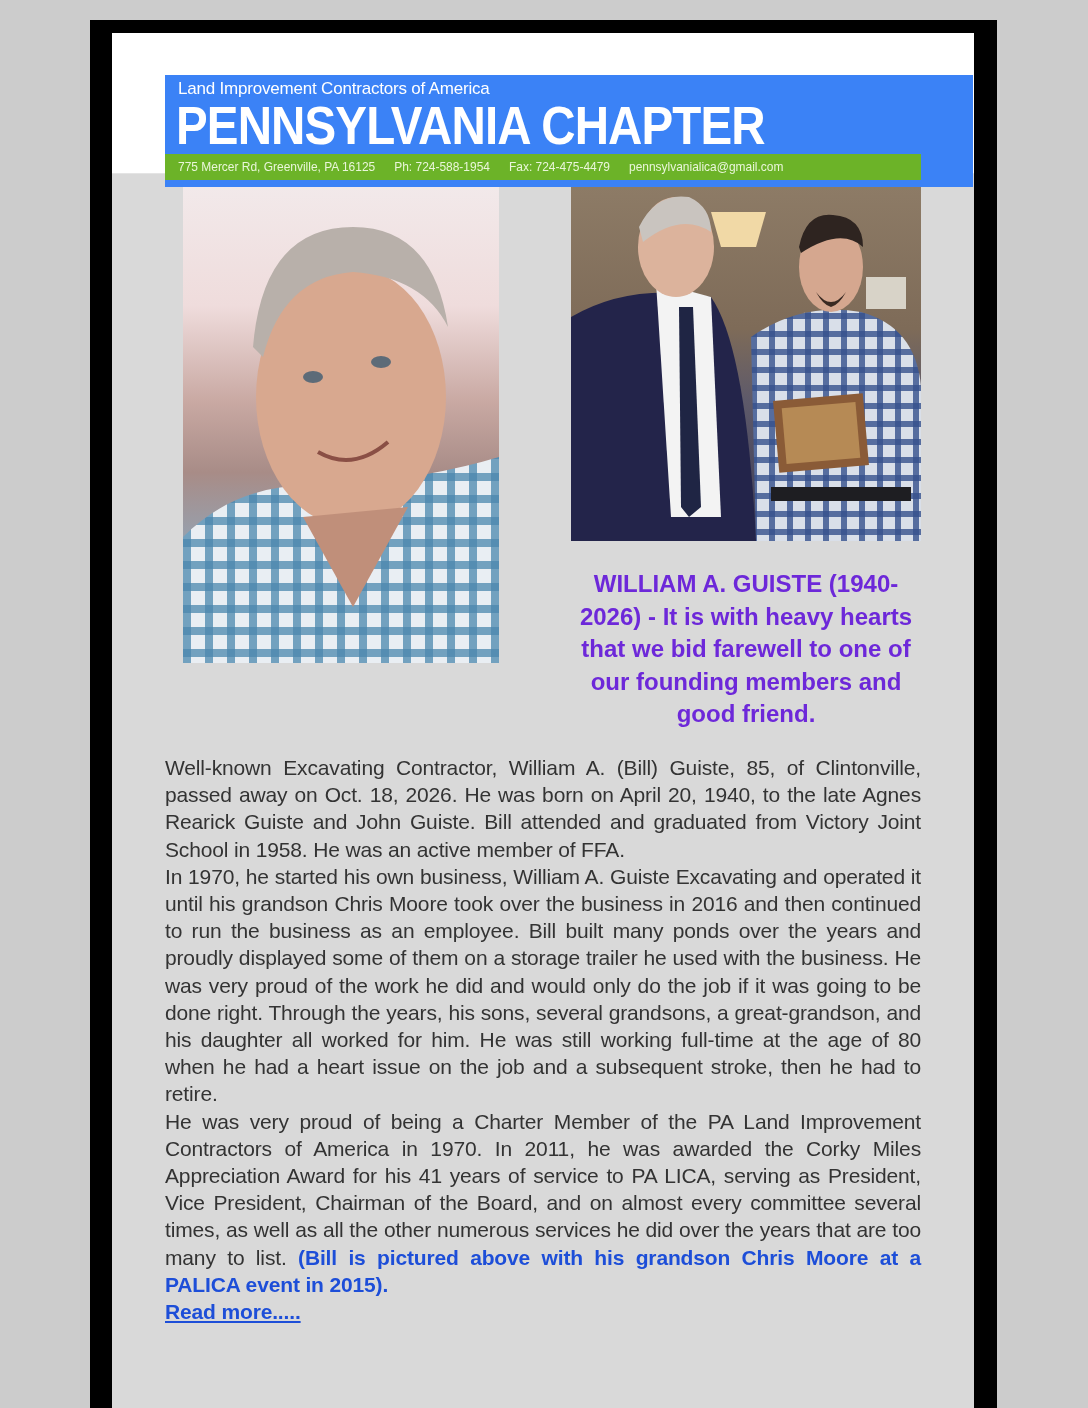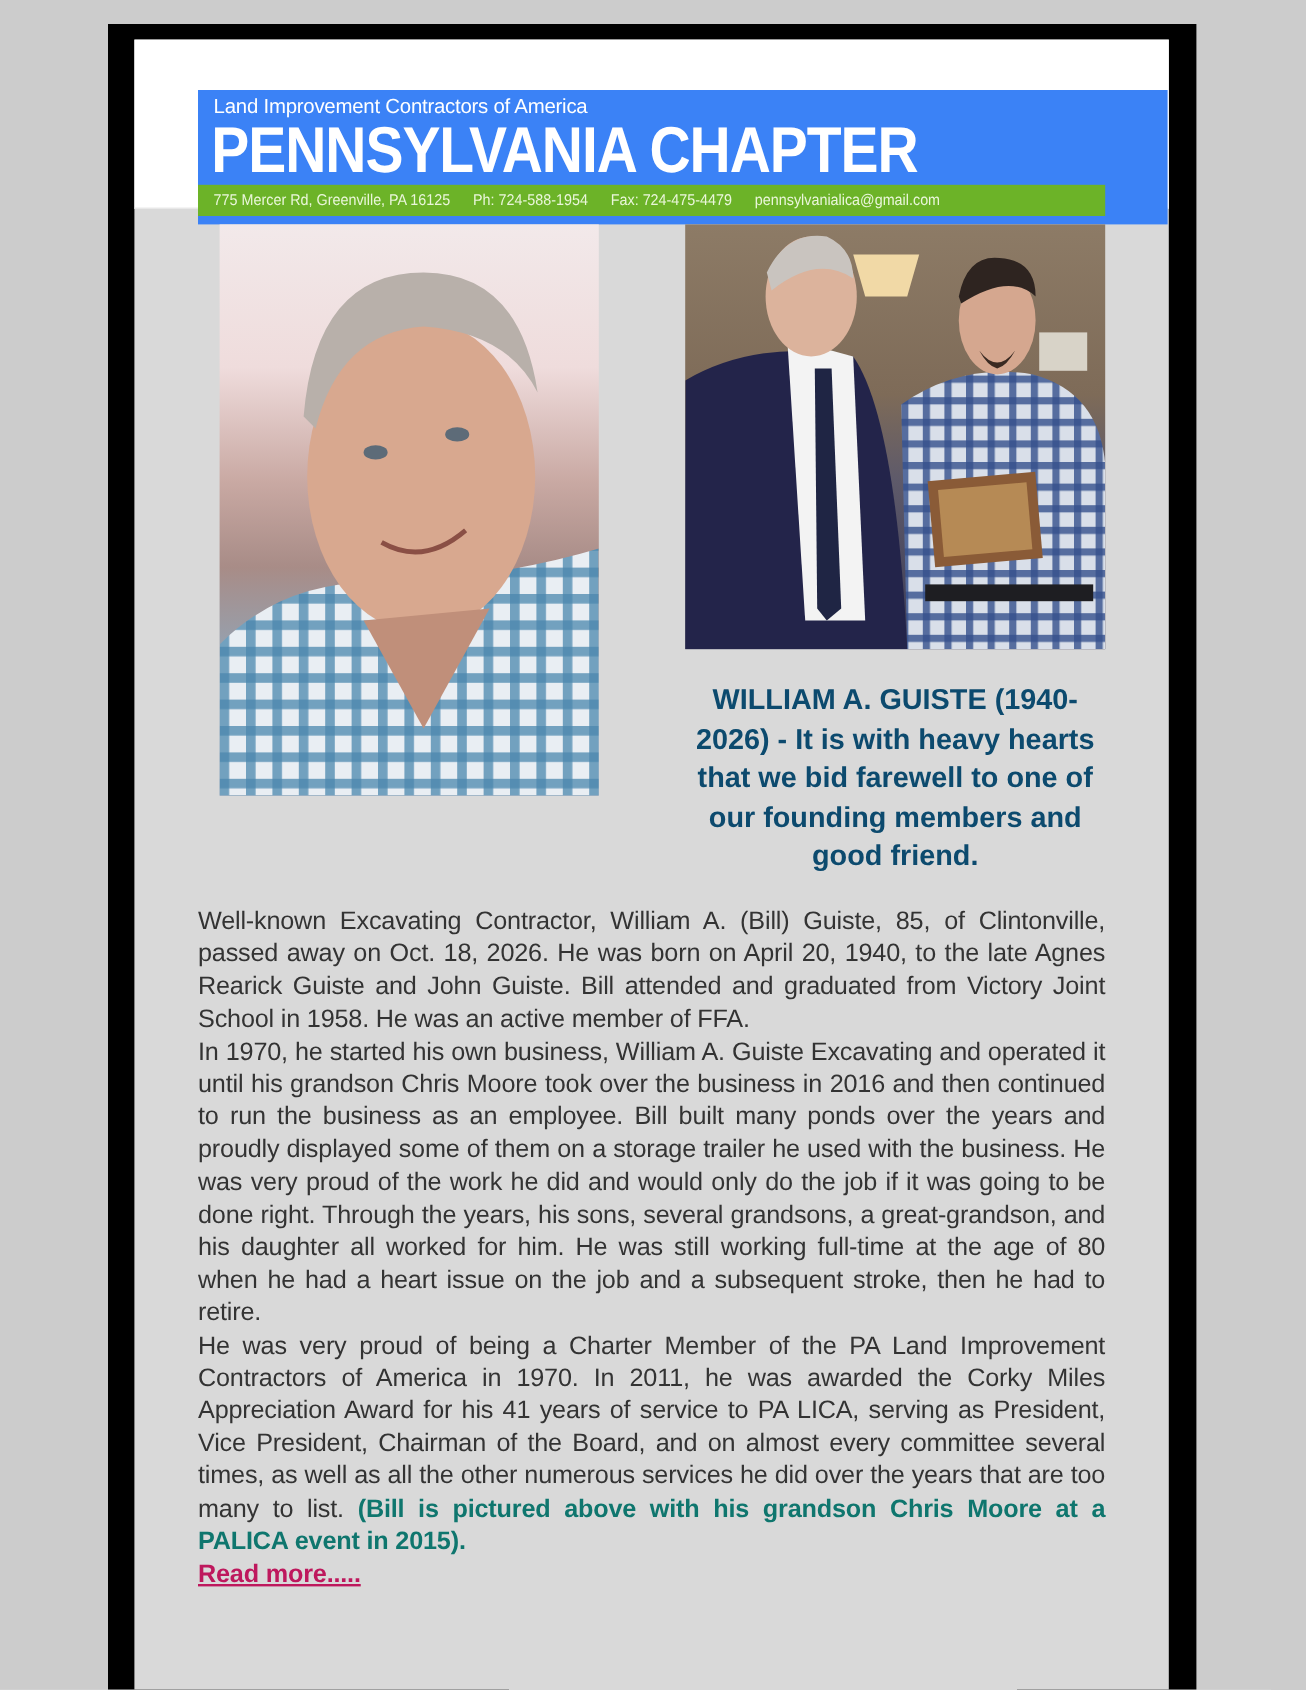--- a/index.html
+++ b/index.html
@@ -63,32 +63,32 @@
   }
   .photo-group {
     left: 459px; top: 154px; width: 350px; height: 354px;
     background: linear-gradient(180deg, #8d7b66 0%, #7e6b58 40%, #5e5a6a 60%, #3b3a55 100%);
   }
   .photo svg { position: absolute; left: 0; top: 0; width: 100%; height: 100%; }
 
   .headline {
     position: absolute; left: 459px; top: 535px; width: 350px;
     text-align: center; font-weight: bold; font-size: 24px; line-height: 32.5px;
-    color: #0c4a6e;
+    color: #6d28d9;
   }
   .body-text {
     position: absolute; left: 53px; top: 721px; width: 756px;
     font-size: 21px; line-height: 27.2px; color: #333333;
     text-align: justify;
     letter-spacing: -0.15px;
   }
   .body-text p { margin: 0; }
-  .body-text b { color: #0f766e; }
+  .body-text b { color: #1d4ed8; }
   .read-more {
-    color: #be185d; font-weight: bold; text-decoration: underline;
+    color: #1d4ed8; font-weight: bold; text-decoration: underline;
     cursor: pointer;
   }
 </style>
 </head>
 <body>
 
 <div class="frame"></div>
 <div class="inner">
 
   <div class="header-band">

